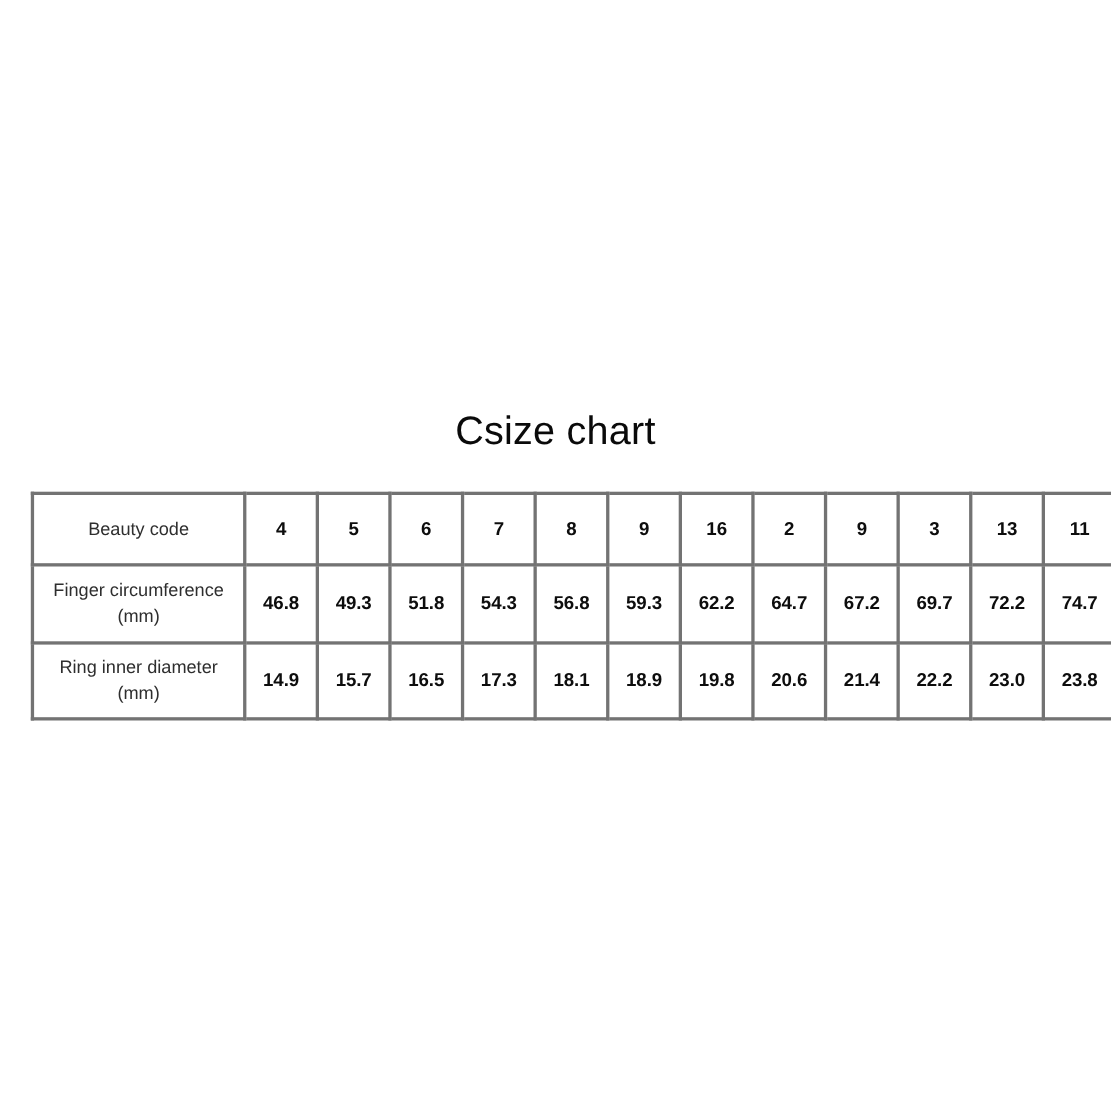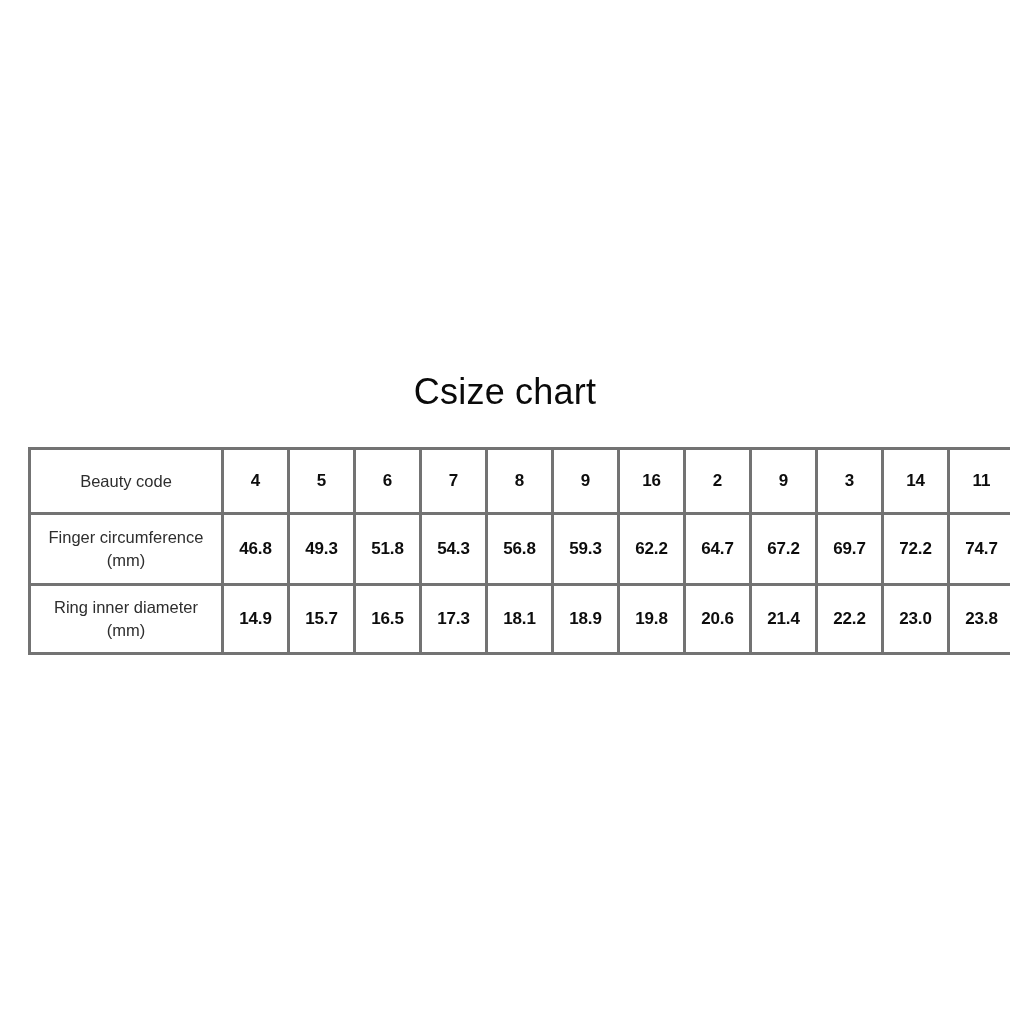--- a/index.html
+++ b/index.html
@@ -103,21 +103,21 @@
           <td class="data-cell">4</td>
           <td class="data-cell">5</td>
           <td class="data-cell">6</td>
           <td class="data-cell">7</td>
           <td class="data-cell">8</td>
           <td class="data-cell">9</td>
           <td class="data-cell">16</td>
           <td class="data-cell">2</td>
           <td class="data-cell">9</td>
           <td class="data-cell">3</td>
-          <td class="data-cell">14</td>
+          <td class="data-cell">13</td>
           <td class="data-cell">11</td>
         </tr>
 
         <tr class="row-circumference">
           <td class="row-label">
             <span class="label-line">Finger circumference</span>
             <span class="label-unit">(mm)</span>
           </td>
           <td class="data-cell">46.8</td>
           <td class="data-cell">49.3</td>

